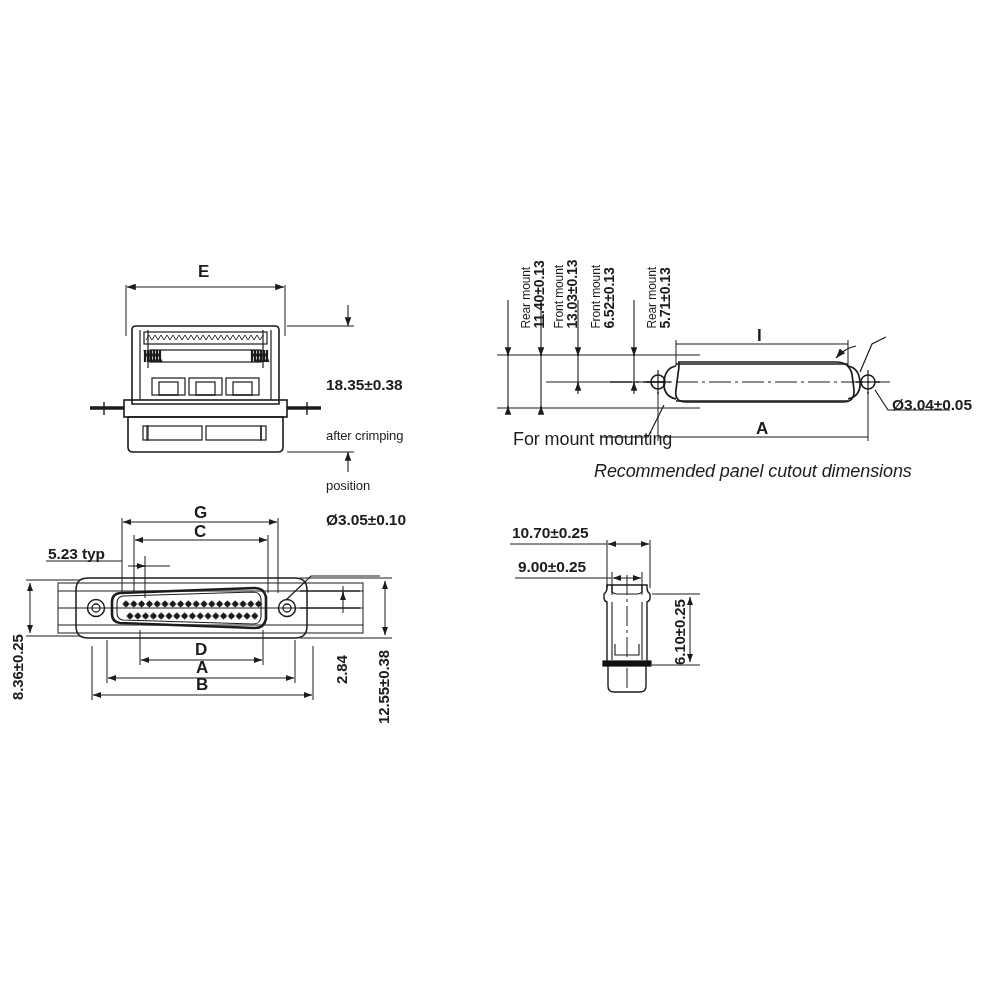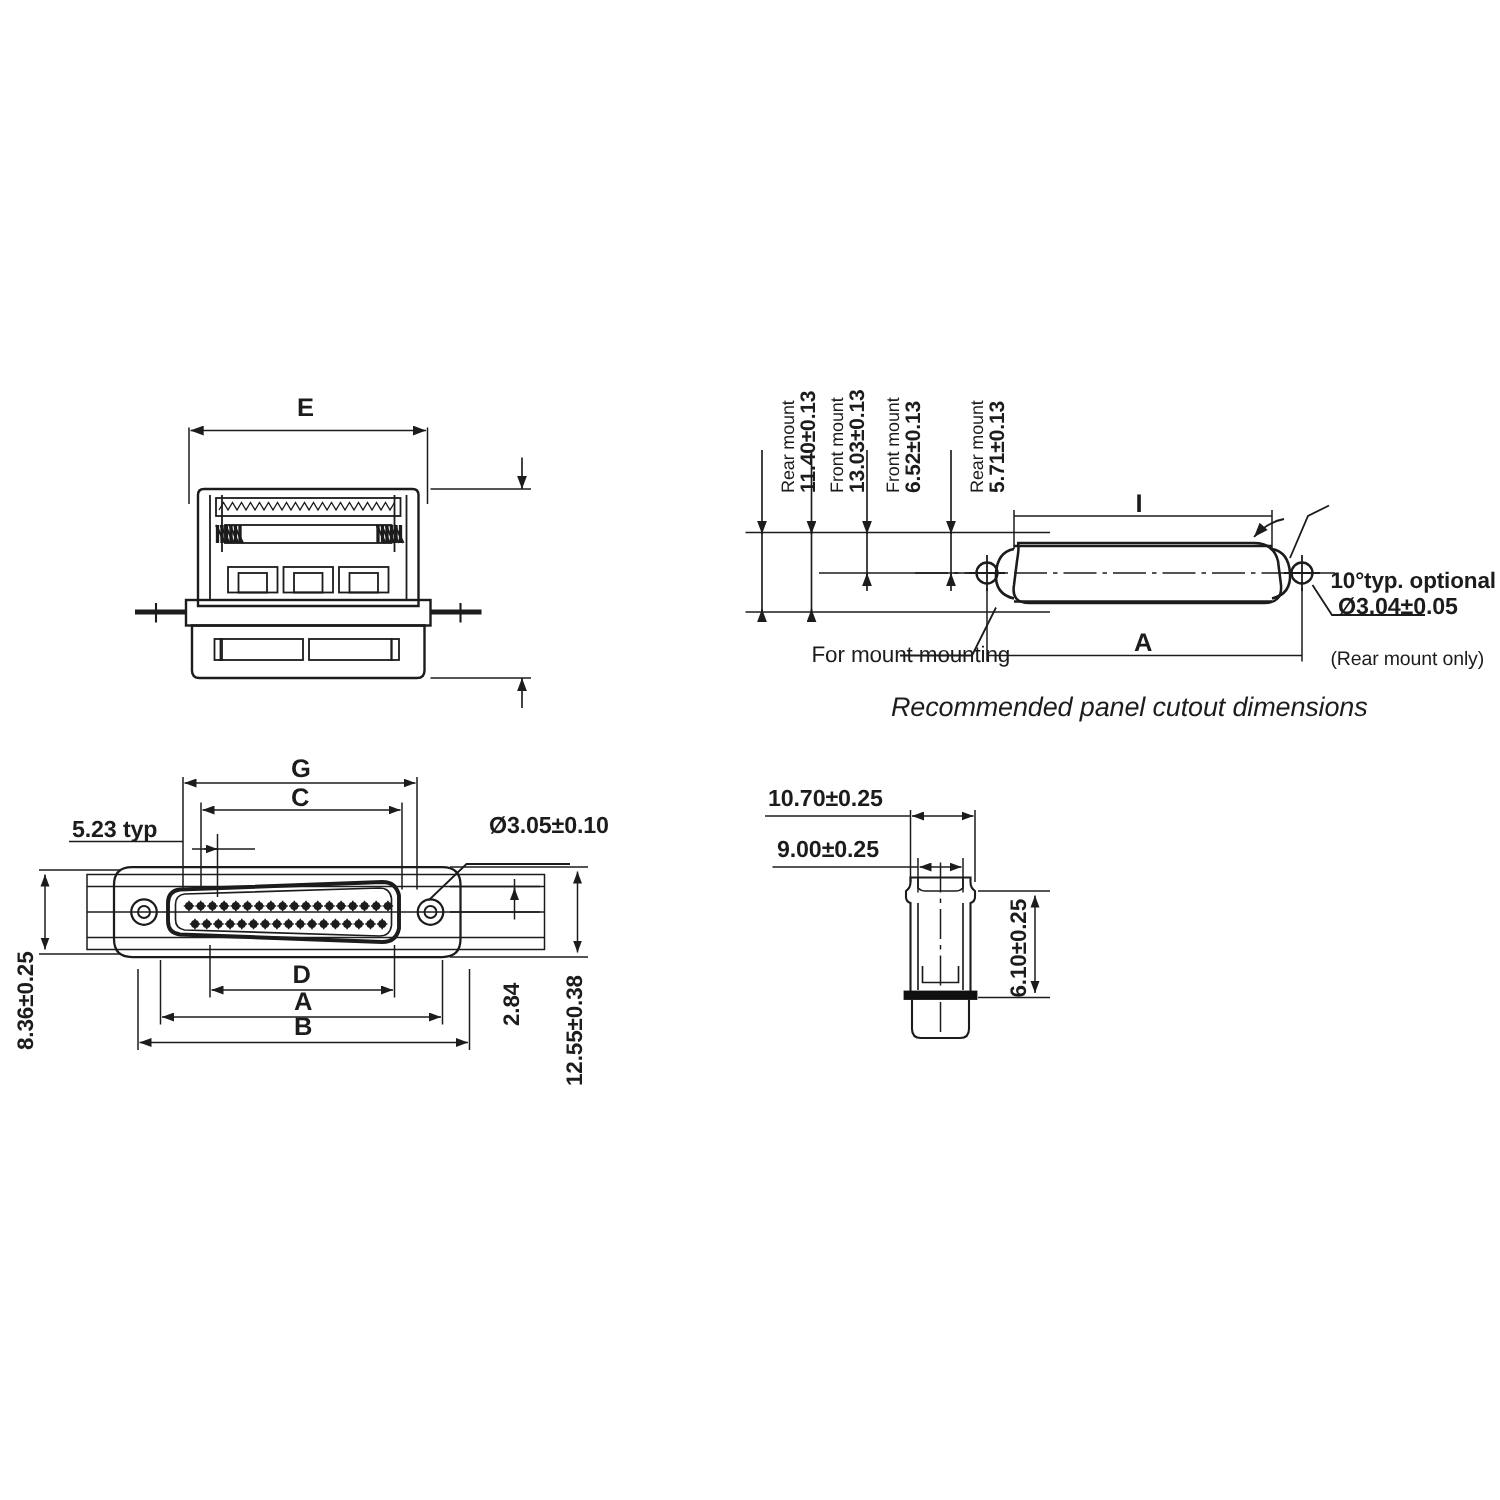--- a/index.html
+++ b/index.html
@@ -330,20 +330,25 @@
         <line x1="652" y1="594" x2="700" y2="594" stroke-width="1"></line>
         <line x1="652" y1="665" x2="700" y2="665" stroke-width="1"></line>
         <line x1="690" y1="597" x2="690" y2="662" stroke-width="1" marker-start="url(#ahs)" marker-end="url(#ah)"></line>
       </g>
 
     </g>
   </svg>
 
   <div class="lbl dimletter" style="left:198px; top:262px;">E</div>
 
+  <div class="lbl" style="left:326px; top:340px;">
+    <span class="dimnum blk">18.35±0.38</span>
+    <span class="dimsub blk">after crimping</span>
+    <span class="dimsub blk">position</span>
+  </div>
 
 
   <div class="lbl vert" style="left:498px; top:346px;">
     <span class="smalltxt-norm" style="font-size:12px;">Rear mount</span>
   </div>
   <div class="lbl vert" style="left:512px; top:346px;">
     <span class="dimnum" style="font-size:14px;">11.40±0.13</span>
   </div>
 
   <div class="lbl vert" style="left:531px; top:346px;">
@@ -360,39 +365,35 @@
     <span class="dimnum" style="font-size:14px;">6.52±0.13</span>
   </div>
 
   <div class="lbl vert" style="left:624px; top:346px;">
     <span class="smalltxt-norm" style="font-size:12px;">Rear mount</span>
   </div>
   <div class="lbl vert" style="left:638px; top:346px;">
     <span class="dimnum" style="font-size:14px;">5.71±0.13</span>
   </div>
 
-  <div class="lbl smalltxt-norm" style="left:513px; top:429px; font-size:15px;margin-left:28px;">For mount mounting</div>
+  <div class="lbl smalltxt-norm" style="left:513px; top:429px; font-size:18px;">For mount mounting</div>
 
   <div class="lbl dimletter" style="left:757px; top:326px;">I</div>
 
   <div class="lbl dimletter" style="left:756px; top:419px;">A</div>
 
-  <div class="lbl" style="left:887px; top:344px;">
-    <span class="blk" style="font-size:15px; font-weight:bold;">10°typ. optional</span>
-    <span class="blk" style="font-size:13px;">(Rear mount only)</span>
-  </div>
 
   <div class="lbl dimnum" style="left:892px; top:396px;text-align:center;">Ø3.04±0.05</div>
 
   <div class="lbl caption" style="left:594px; top:461px;font-style:italic;">Recommended panel cutout dimensions</div>
 
   <div class="lbl dimletter" style="left:194px; top:503px;">G</div>
   <div class="lbl dimletter" style="left:194px; top:522px;">C</div>
   <div class="lbl dimnum" style="left:48px; top:545px;">5.23 typ</div>
-  <div class="lbl dimnum" style="left:326px; top:542px;">Ø3.05±0.10</div>
+  <div class="lbl dimnum" style="left:326px; top:511px;">Ø3.05±0.10</div>
   <div class="lbl dimletter" style="left:195px; top:640px;">D</div>
   <div class="lbl dimletter" style="left:196px; top:658px;">A</div>
   <div class="lbl dimletter" style="left:196px; top:675px;">B</div>
 
   <div class="lbl vert dimnum" style="left:10px; top:700px; font-size:15px;">8.36±0.25</div>
 
   <div class="lbl vert dimnum" style="left:334px; top:684px; font-size:15px;">2.84</div>
 
   <div class="lbl vert dimnum" style="left:376px; top:724px; font-size:15px;">12.55±0.38</div>
 

